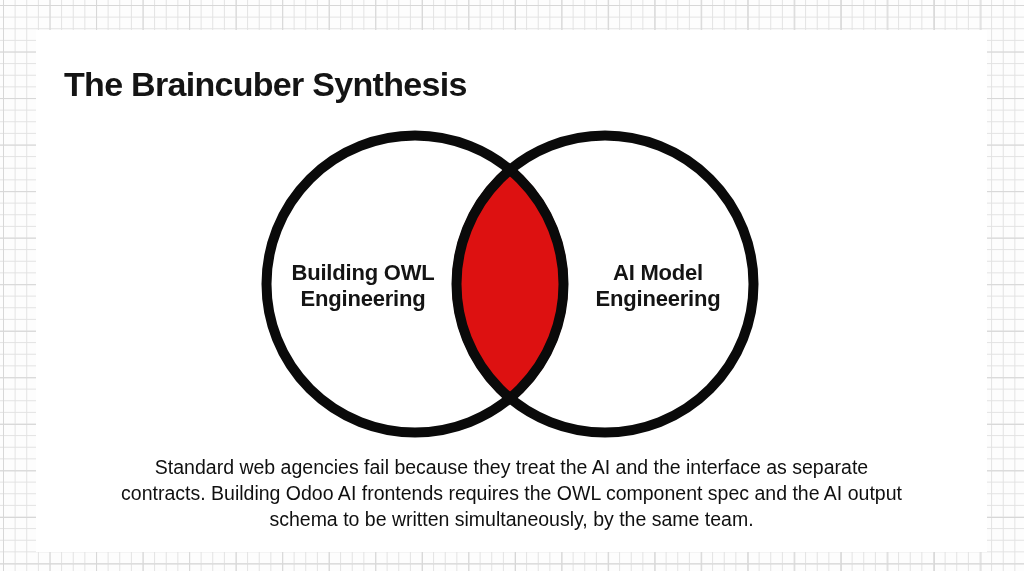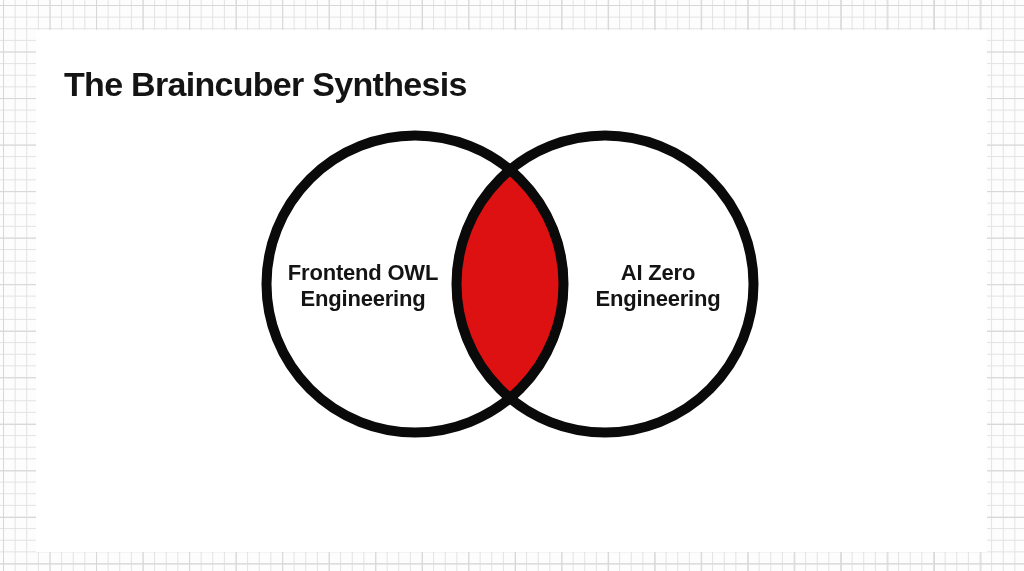--- a/index.html
+++ b/index.html
@@ -67,21 +67,22 @@
         <defs>
           <clipPath id="lensClip">
               <circle cx="379" cy="254" r="153"></circle>
             </clipPath>
         </defs>
         <circle cx="569" cy="254" r="153" clip-path="url(#lensClip)" fill="#DD1111"></circle>
         <circle cx="379" cy="254" r="148.5" fill="none" stroke-width="10" stroke="#0A0A0A"></circle>
         <circle cx="569" cy="254" r="148.5" fill="none" stroke-width="10" stroke="#0A0A0A"></circle>
       </svg>
 
-      <div class="vlabel left">Frontend OWL
+      <div class="vlabel left">Building OWL
 Engineering</div>
-      <div class="vlabel right">AI Zero
+      <div class="vlabel right">AI Model
 Engineering</div>
     </div>
 
+    <p class="desc">Standard web agencies fail because they treat the AI and the interface as separate contracts. Building Odoo AI frontends requires the OWL component spec and the AI output schema to be written simultaneously, by the same team.</p>
 
   </div>
 </div>
 
 </body></html>

